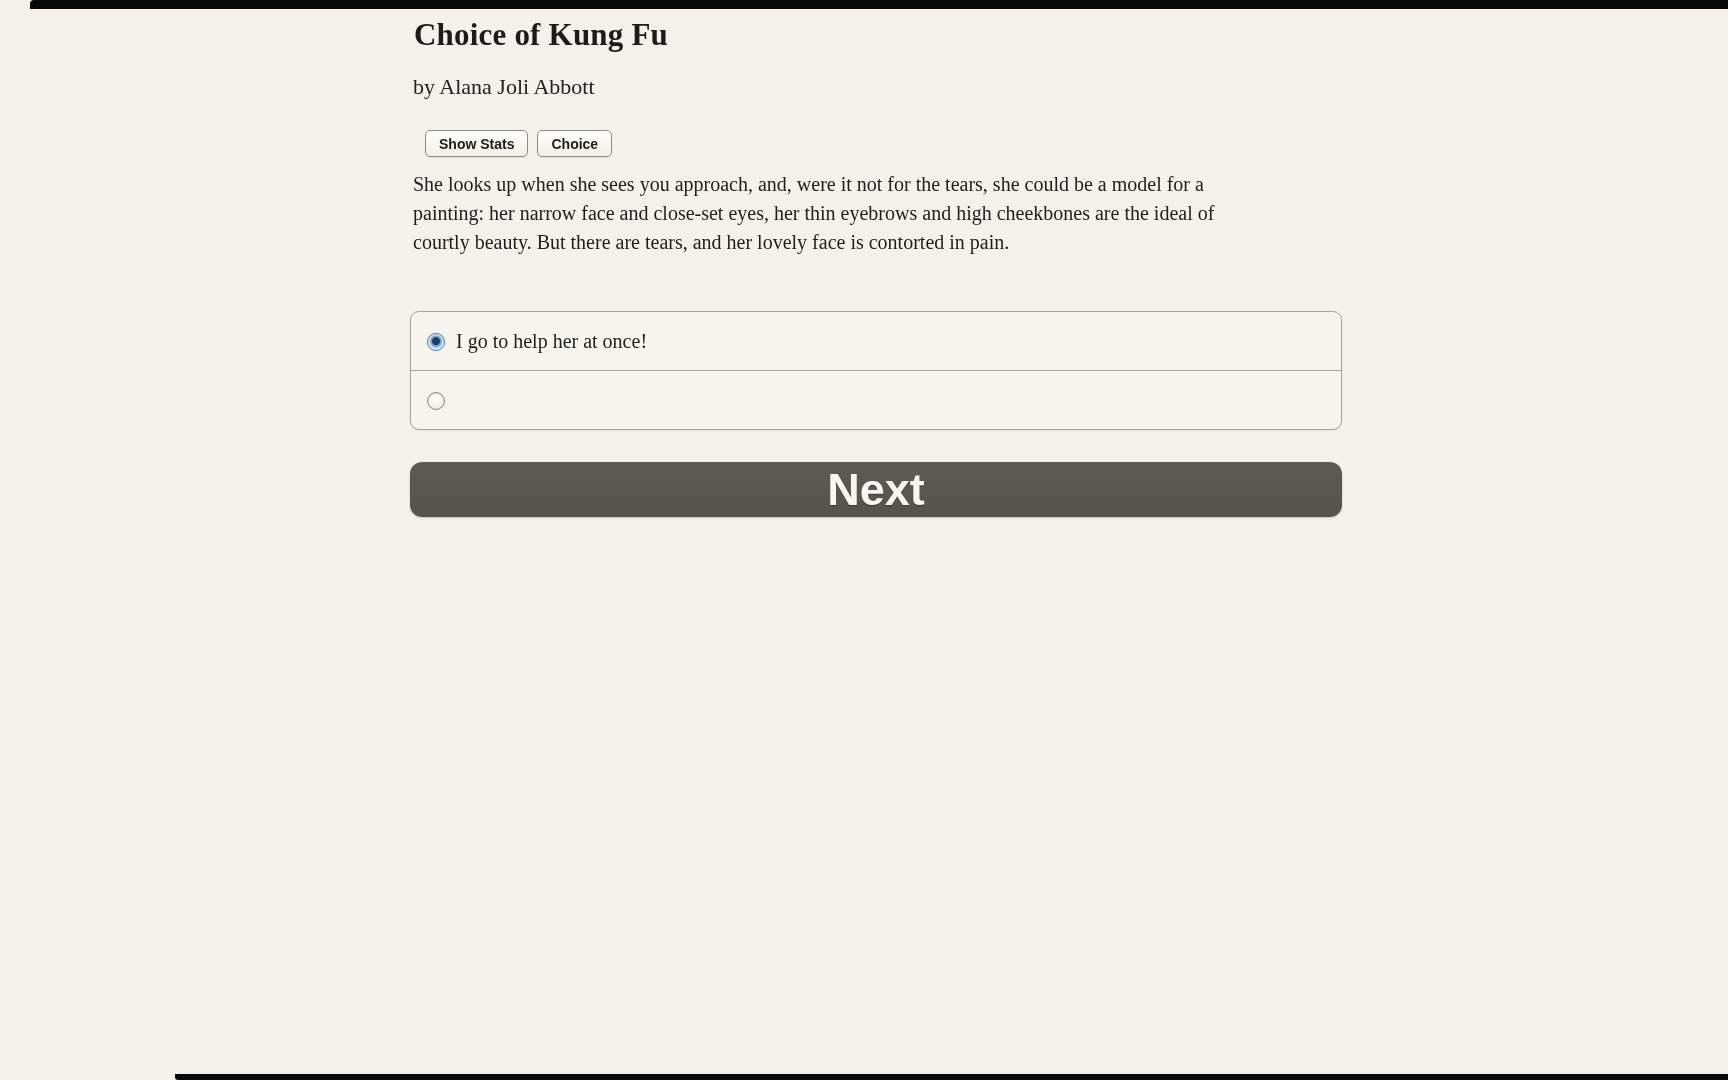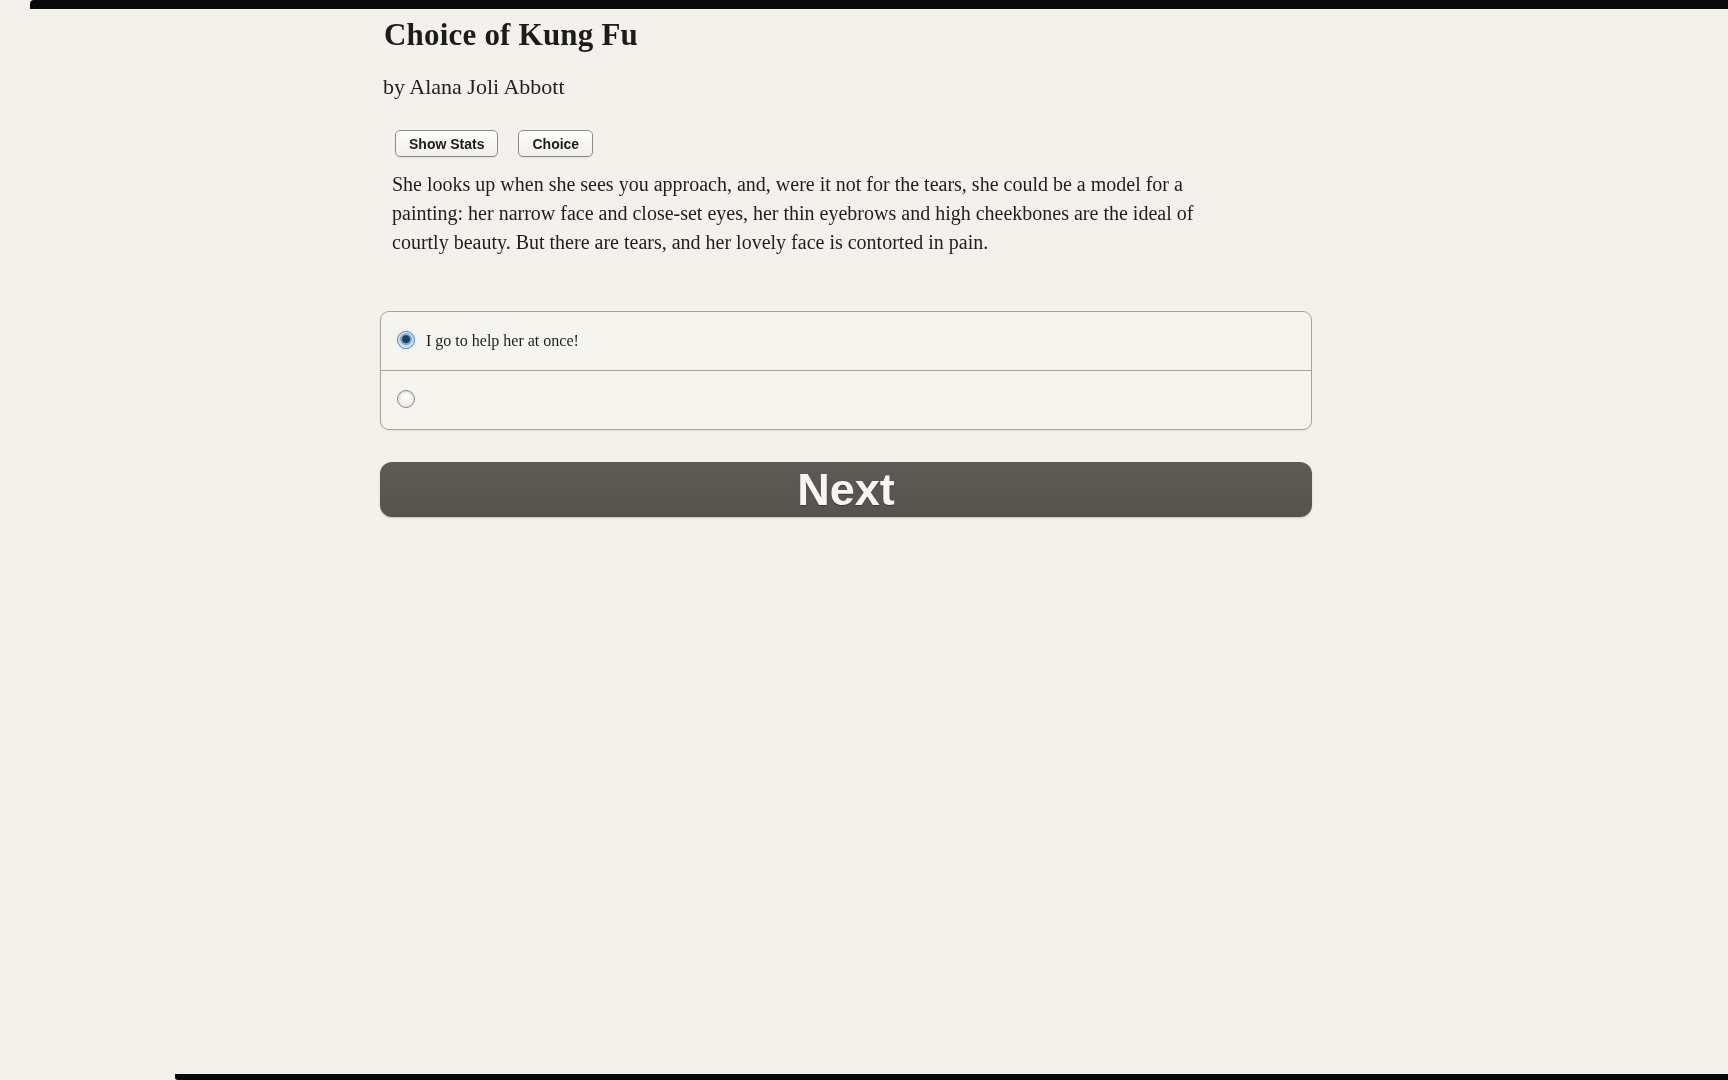--- a/index.html
+++ b/index.html
@@ -17,21 +17,21 @@
   }
   .strip {
     position: absolute;
     background: #090909;
   }
   .strip-top    { left: 30px;  top: 0;       right: 0; height: 9px;  border-top-left-radius: 4px; }
   .strip-bottom { left: 175px; top: 1074px;  right: 0; height: 6px;  border-bottom-left-radius: 3px; }
 
   .content {
     position: absolute;
-    left: 380px;
+    left: 410px;
     top: 0;
     width: 932px;
   }
 
   h1.title {
     margin: 16px 0 0 4px;
     font-size: 31px;
     line-height: 37px;
     font-weight: bold;
     color: #1c1c1c;
@@ -40,56 +40,56 @@
   .byline {
     margin: 21px 0 0 3px;
     font-size: 22px;
     line-height: 26px;
     color: #222;
   }
 
   .toolbar {
     margin: 30px 0 0 15px;
     display: flex;
-    gap: 20px;
+    gap: 9px;
   }
   .toolbar button {
     font-family: "Liberation Sans", "DejaVu Sans", sans-serif;
     font-size: 14px;
     font-weight: bold;
     color: #1c1c1c;
     height: 27px;
     padding: 0 13px;
     border: 1px solid #8f8d88;
     border-radius: 5px;
     background: linear-gradient(#fdfdfb, #f1efe9);
     box-shadow: 0 1px 1px rgba(0,0,0,0.08);
     cursor: pointer;
   }
 
   .story {
-    margin: 13px 0 0 12px;
+    margin: 13px 0 0 3px;
     max-width: 815px;
     font-size: 20px;
     line-height: 29px;
     color: #1e1e1e;
   }
 
   .choices {
     margin-top: 54px;
     border: 1px solid #a5a29b;
     border-radius: 9px;
     background: #f6f4ef;
     overflow: hidden;
     box-shadow: 0 1px 2px rgba(0,0,0,0.05);
   }
   .choice-row {
     display: block;
     padding: 15px 90px 15px 16px;
-    font-size: 16px;
+    font-size: 20px;
     line-height: 28px;
     color: #1e1e1e;
     cursor: pointer;
   }
   .choice-row + .choice-row {
     border-top: 1px solid #a5a29b;
   }
   .radio {
     display: inline-block;
     width: 16px;

